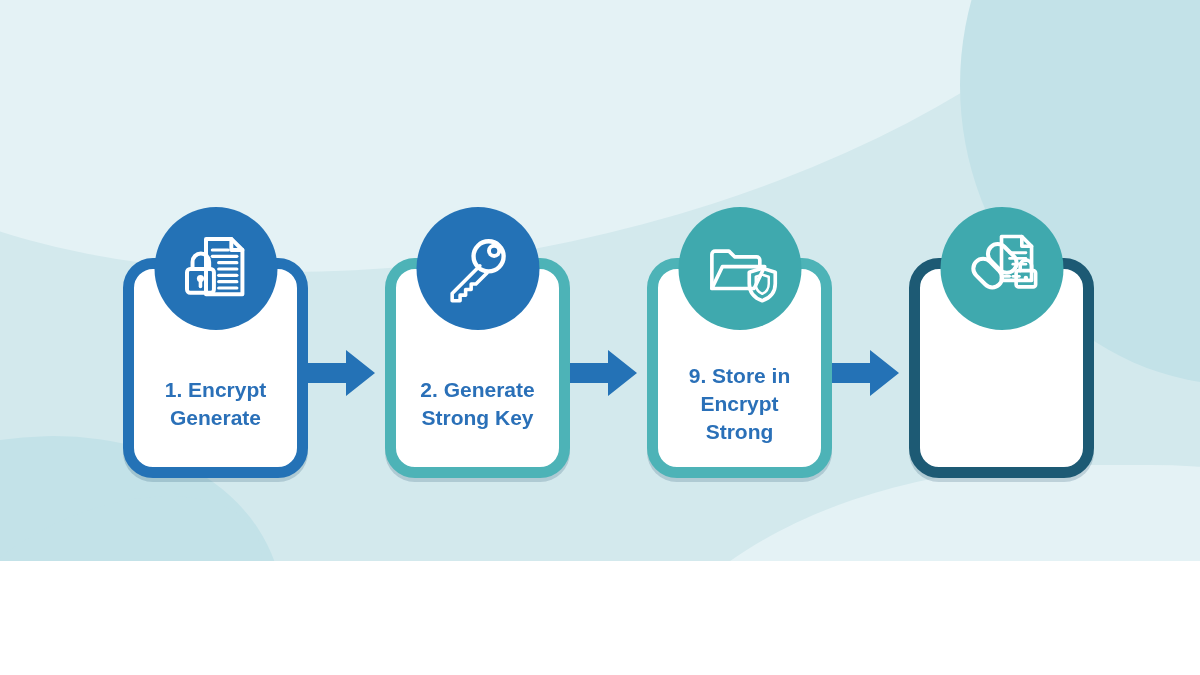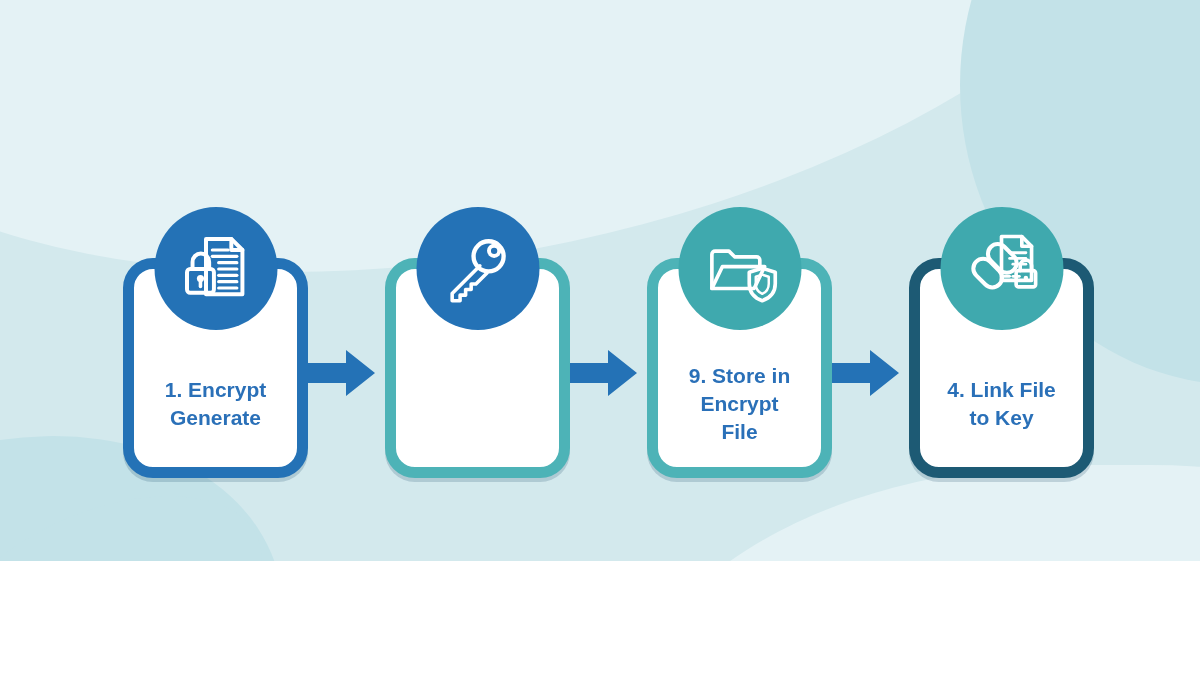--- a/index.html
+++ b/index.html
@@ -93,36 +93,40 @@
 
   <div class="step-card" style="left: 385px; --border-c: #4DB3B7; --circle-c: #2472B6;">
     <div class="card-body"></div>
     <div class="icon-circle">
       <svg width="76" height="76" viewBox="0 0 96 96" fill="none" stroke="#fff" stroke-linejoin="round" stroke-linecap="round">
         <circle cx="62" cy="32" r="19" stroke-width="5.5"></circle>
         <circle cx="69" cy="25" r="6.5" stroke-width="5"></circle>
         <path d="M51 44 L16 79 L16 88 H26 V81 H33 V74 H40 V67 H46 L60 53" stroke-width="4.5"></path>
       </svg>
     </div>
+    <div class="step-label">
+      <span>2. Generate</span>
+      <span>Strong Key</span>
+    </div>
   </div>
 
   <div class="step-card" style="left: 647px; --border-c: #4DB3B7; --circle-c: #3FA9AE;">
     <div class="card-body"></div>
     <div class="icon-circle">
       <svg width="78" height="78" viewBox="0 0 96 96" fill="none" stroke="#fff" stroke-width="4.5" stroke-linejoin="round" stroke-linecap="round">
         <path d="M14 72 V30 a4 4 0 0 1 4 -4 h17 l7 7 h27 a4 4 0 0 1 4 4 v7"></path>
         <path d="M14 72 L27 45 H79 L66 72 Z"></path>
         <path d="M76 47 L60 52 V66 C60 77 66.5 83.5 76 87 C85.5 83.5 92 77 92 66 V52 Z"></path>
         <path d="M76 55 L68 57.5 V66 C68 72.5 71.5 76.5 76 78.5 C80.5 76.5 84 72.5 84 66 V57.5 Z" stroke-width="3"></path>
       </svg>
     </div>
     <div class="step-label">
       <span>9. Store in</span>
       <span>Encrypt</span>
-      <span>File</span>
+      <span>Strong</span>
     </div>
   </div>
 
   <div class="step-card" style="left: 909px; --border-c: #1D5A74; --circle-c: #3FA9AE;">
     <div class="card-body"></div>
     <div class="icon-circle">
       <svg width="78" height="78" viewBox="0 0 96 96" fill="none" stroke="#fff" stroke-linejoin="round" stroke-linecap="round">
         <path d="M48 8 H73 L85 20 V62 H48 Z" stroke-width="4.5"></path>
         <path d="M73 8 V20 H85" stroke-width="4.5"></path>
         <path d="M58 28 H78" stroke-width="3.5"></path>
@@ -130,19 +134,15 @@
         <path d="M62 42 H78" stroke-width="3.5"></path>
         <path d="M50 57 H58" stroke-width="3.5"></path>
         <path d="M62 57 H70" stroke-width="3.5"></path>
         <rect x="19" y="33" width="24" height="40" rx="12" transform="rotate(-45 31 53)" stroke-width="5"></rect>
         <rect x="37" y="15" width="24" height="40" rx="12" transform="rotate(-45 49 35)" stroke-width="5"></rect>
         <rect x="66" y="50" width="24" height="20" rx="3" stroke-width="4.5"></rect>
         <path d="M71 50 V44 a7 7 0 0 1 14 0 V50" stroke-width="4.5"></path>
         <circle cx="78" cy="59" r="2.8" fill="#fff" stroke="none"></circle>
       </svg>
     </div>
-    <div class="step-label">
-      <span>4. Link File</span>
-      <span>to Key</span>
-    </div>
   </div>
 
 </div>
 
 </body></html>

